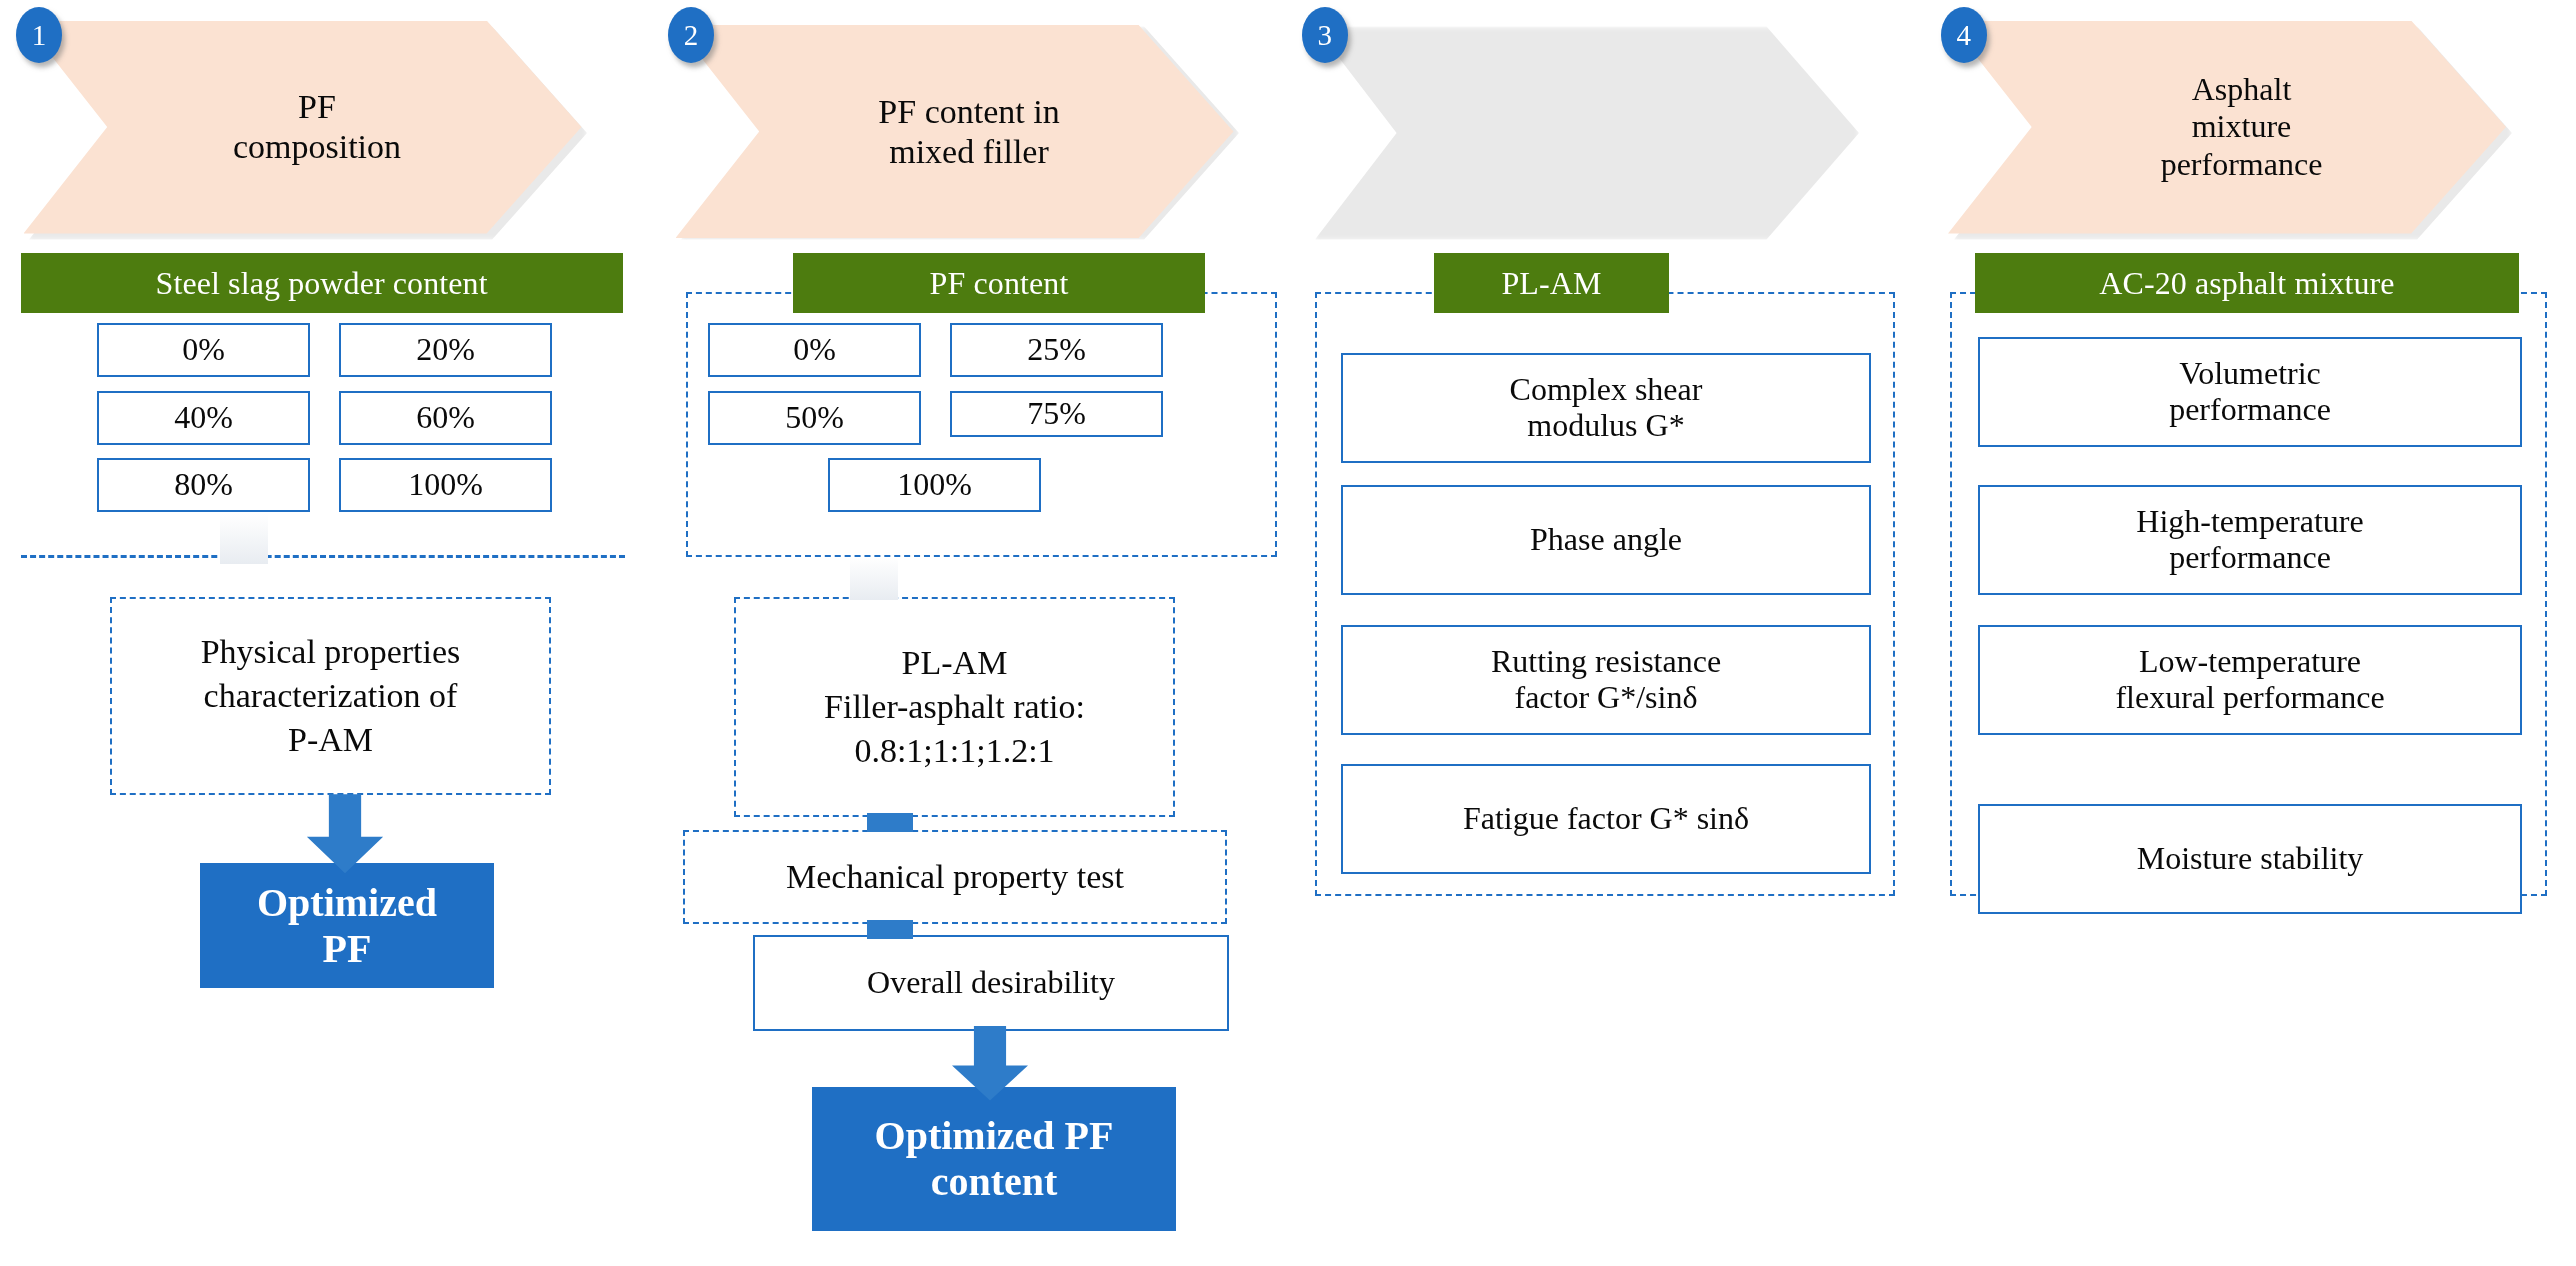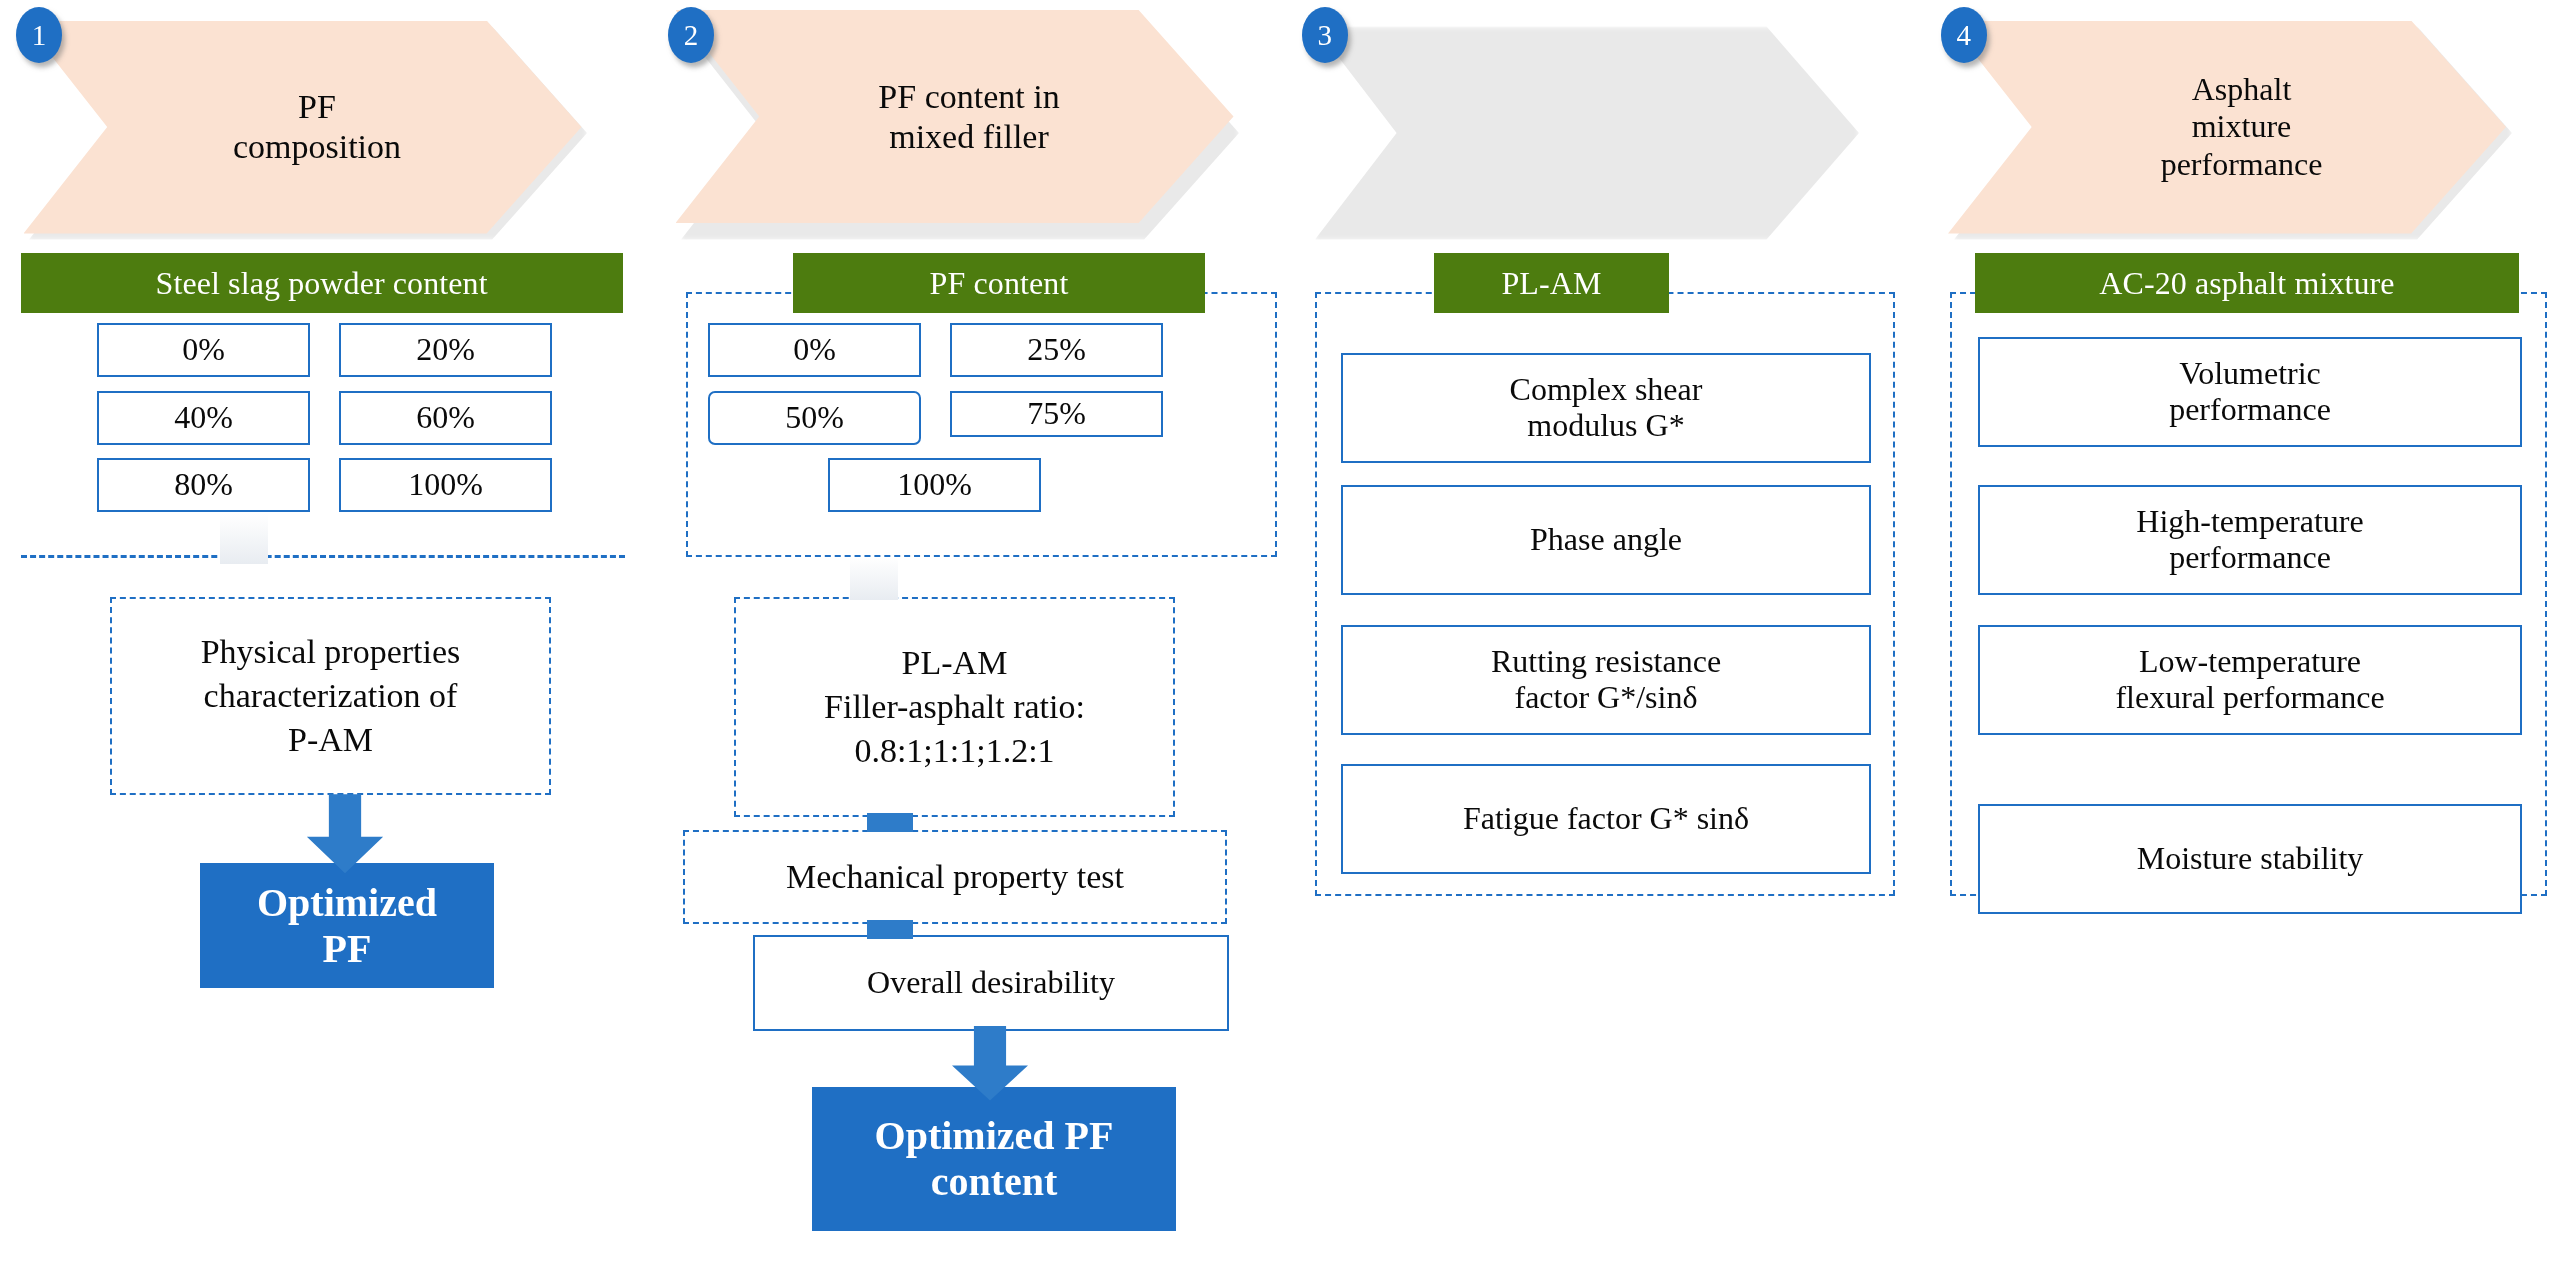--- a/index.html
+++ b/index.html
@@ -162,31 +162,31 @@
       </svg>
     </div>
 
     <div class="outcome" style="left:200px; top:863px; width:294px; height:125px; white-space:pre-line;">Optimized
 PF</div>
   </div>
 
   <div class="column col2">
 
     <div class="chev-shadow" style="left:29px; top:26.5px; width:558px; height:213px;"></div>
-    <div class="chevron" style="left:23.5px; top:10px; width:558px; height:213px; white-space:pre-line;">PF content in
+    <div class="chevron" style="left:23.5px; top:25px; width:558px; height:213px; white-space:pre-line;">PF content in
 mixed filler</div>
     <div class="badge" style="left:16px; top:7.3px;">2</div>
 
     <div class="bluebar" style="left:141px; top:253px; width:412px; height:60px;">PF content</div>
 
     <div class="dashbox" style="left:34px; top:292px; width:591px; height:265px;"></div>
 
     <div class="obox" style="left:56px; top:323px; width:213px; height:54px;">0%</div>
     <div class="obox" style="left:298px; top:323px; width:213px; height:54px;">25%</div>
-    <div class="obox" style="left:56px; top:391px; width:213px; height:54px;border-radius:7px;">50%</div>
+    <div class="obox" style="left:56px; top:391px; width:213px; height:54px;">50%</div>
     <div class="obox" style="left:298px; top:391px; width:213px; height:46px;">75%</div>
     <div class="obox" style="left:176px; top:458px; width:213px; height:54px;">100%</div>
 
     <div class="ghost" style="left:198px; top:557px; width:48px; height:43px;"></div>
 
     <div class="dashbox" style="left:82px; top:597px; width:441px; height:220px;">
       <div style="display:flex;align-items:center;justify-content:center;width:100%;height:100%;
                   text-align:center;font-size:34px;line-height:1.30;white-space:pre-line;color:#0a0a0a;">PL-AM
 Filler-asphalt ratio:
 0.8:1;1:1;1.2:1</div>

